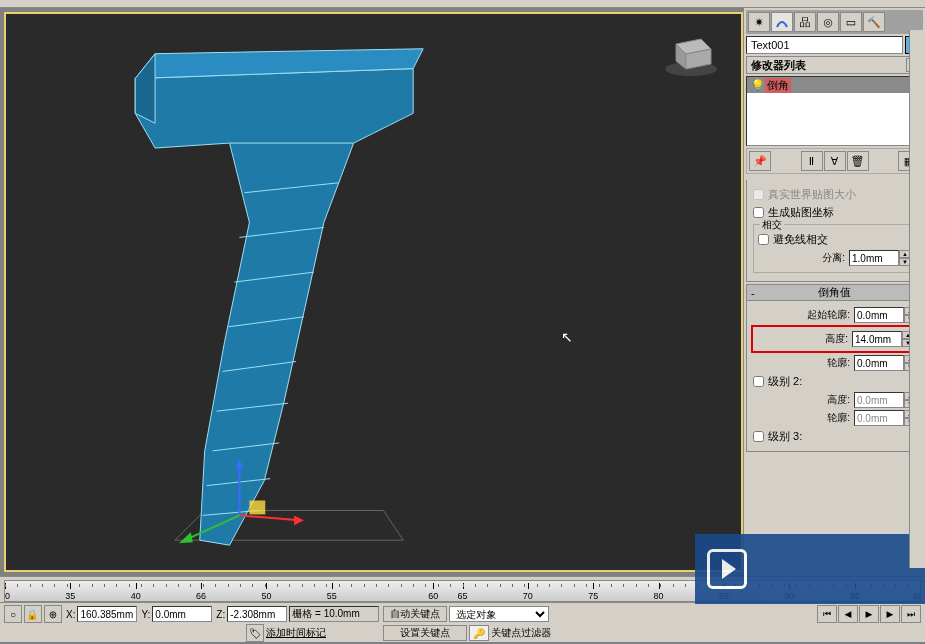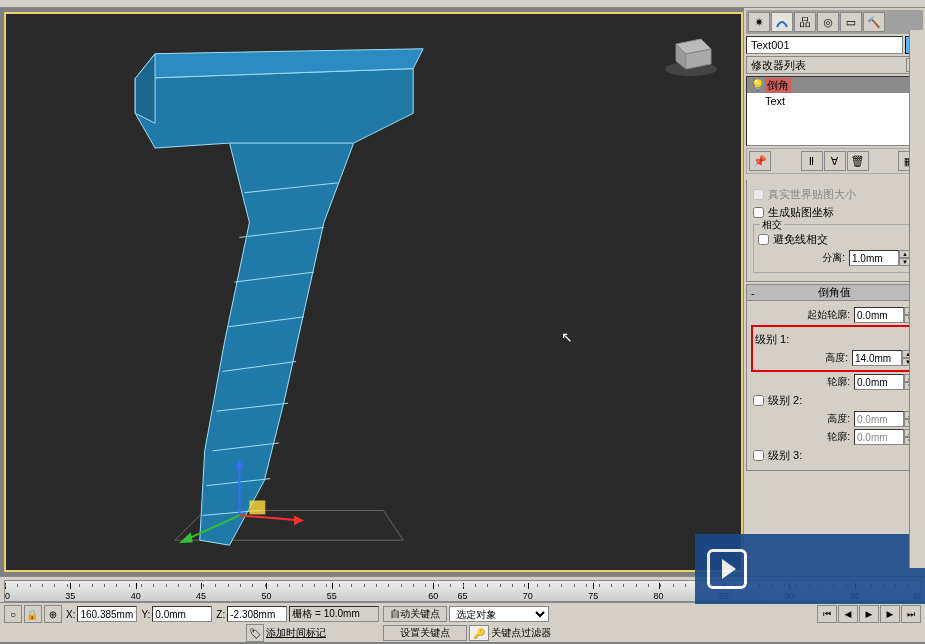--- a/index.html
+++ b/index.html
@@ -16,21 +16,21 @@
 
 .right-panel { width: 182px; background: #d4d0c8; border-left: 1px solid #888; display: flex; flex-direction: column; padding: 2px; }
 .panel-tabs { display: flex; gap: 1px; background: #a0a0a0; padding: 2px; margin-bottom: 2px; }
 .panel-tab { width: 22px; height: 20px; background: #d4d0c8; border: 1px solid #888; display: flex; align-items: center; justify-content: center; cursor: pointer; }
 .panel-tab.active { background: #e8e4dc; }
 
 .name-row { display: flex; gap: 2px; margin-bottom: 2px; }
 .name-input { flex: 1; height: 18px; background: #fff; border: 1px inset #888; padding: 0 4px; }
 .color-swatch { width: 18px; height: 18px; background: #5bb0e8; border: 1px solid #000; }
 
-.modifier-dropdown { width: 100%; height: 18px; background: #d4d0c8; border: 1px solid #888; margin-bottom: 2px; display: flex; align-items: center; justify-content: space-between; padding: 0 2px 0 4px; }
+.modifier-dropdown { width: 100%; height: 18px; background: #d4d0c8; border: 1px solid #888; margin-bottom: 2px; display: flex; align-items: center; justify-content: space-between; padding: 0 2px 0 4px; font-weight: bold; }
 .dropdown-arrow { width: 14px; height: 14px; background: #d4d0c8; border: 1px solid #888; text-align: center; line-height: 12px; font-size: 9px; }
 
 .modifier-stack { height: 70px; background: #fff; border: 1px inset #888; margin-bottom: 2px; overflow: hidden; }
 .stack-item { display: flex; align-items: center; height: 16px; padding: 0 4px; }
 .stack-item.selected { background: #8a8a8a; color: #000; }
 .highlight-bevel { background: #d06060; color: #000; padding: 0 2px; }
 .stack-icon { width: 14px; text-align: center; }
 
 .stack-toolbar { display: flex; gap: 1px; margin-bottom: 4px; padding: 2px; border: 1px solid #aaa; }
 .stool-btn { width: 22px; height: 20px; background: #d4d0c8; border: 1px solid #888; }
@@ -162,24 +162,20 @@
     <div class="modifier-dropdown">
       <span>修改器列表</span>
       <span class="dropdown-arrow">▼</span>
     </div>
 
     <div class="modifier-stack">
       <div class="stack-item selected">
         <span class="stack-icon">💡</span>
         <span class="highlight-bevel">倒角</span>
       </div>
-      <div class="stack-item">
-        <span class="stack-icon"></span>
-        <span>Text</span>
-      </div>
     </div>
 
     <div class="stack-toolbar">
       <button class="stool-btn">📌</button>
       <div class="stool-spacer"></div>
       <button class="stool-btn">Ⅱ</button>
       <button class="stool-btn">∀</button>
       <button class="stool-btn">🗑</button>
       <div class="stool-spacer"></div>
       <button class="stool-btn">▦</button>
@@ -227,23 +223,20 @@
             <div class="spinner">
               <input class="spinner-input" value="0.0mm" style="">
               <div class="spinner-btns">
                   <div class="spin-up">▲</div>
                   <div class="spin-down">▼</div>
                 </div>
             </div>
           </div>
 
           <div class="red-highlight">
-            <div class="check-row">
-              <span>级别 1:</span>
-            </div>
             <div class="param-row">
               <span class="param-label">高度:</span>
               <div class="spinner">
                 <input class="spinner-input" value="14.0mm" style="">
                 <div class="spinner-btns">
                     <div class="spin-up">▲</div>
                     <div class="spin-down">▼</div>
                   </div>
               </div>
             </div>
@@ -293,21 +286,21 @@
       </div>
     </div>
   </div>
 </div>
 
 <div class="timeline">
   <div class="ruler" id="ruler">
       <span class="tick" style="left: 0%;">30</span>
       <span class="tick" style="left: 7.14286%;">35</span>
       <span class="tick" style="left: 14.2857%;">40</span>
-      <span class="tick" style="left: 21.4286%;">45</span>
+      <span class="tick" style="left: 21.4286%;">66</span>
       <span class="tick" style="left: 28.5714%;">50</span>
       <span class="tick" style="left: 35.7143%;">55</span>
       <span class="tick" style="left: 42.8571%; margin-left: 36px;">60</span>
       <span class="tick" style="left: 50%;">65</span>
       <span class="tick" style="left: 57.1429%;">70</span>
       <span class="tick" style="left: 64.2857%;">75</span>
       <span class="tick" style="left: 71.4286%;">80</span>
       <span class="tick" style="left: 78.5714%;">85</span>
       <span class="tick" style="left: 85.7143%;">90</span>
       <span class="tick" style="left: 92.8571%;">95</span>

